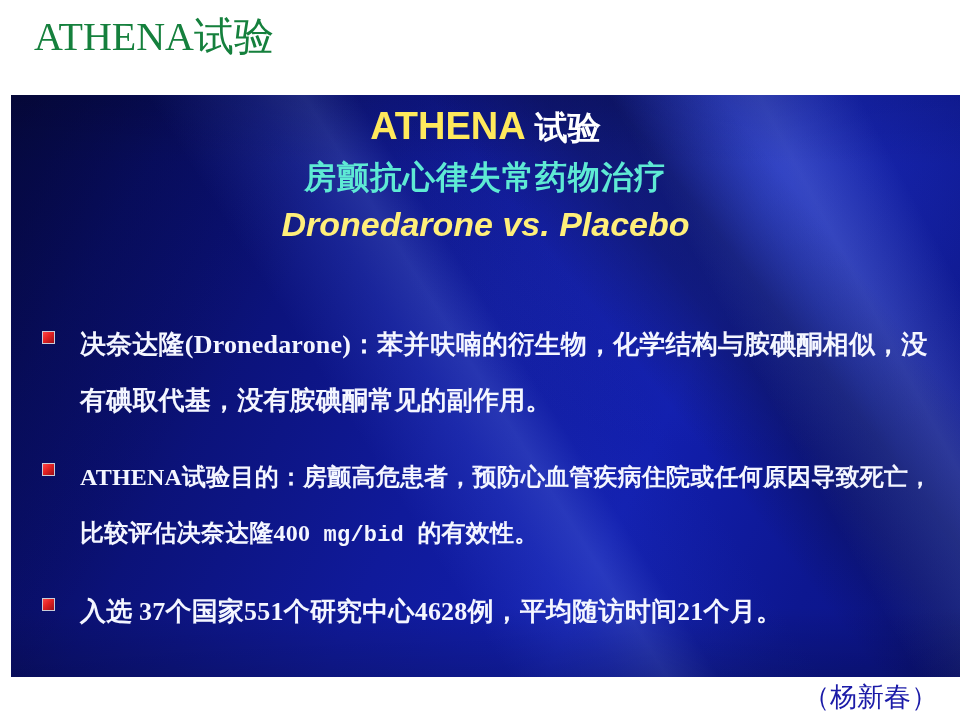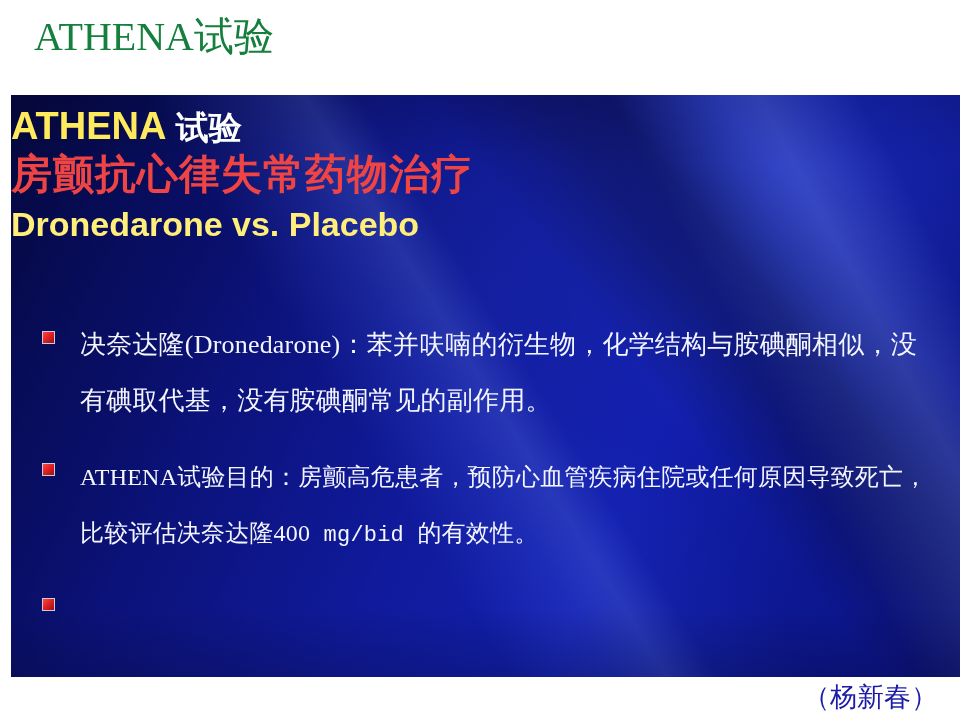--- a/index.html
+++ b/index.html
@@ -100,45 +100,47 @@
         rgba(0,0,0,0.00) 88%,
         rgba(0,0,0,0.18) 100%);
   }
 
   
   #slide-head {
     position: absolute;
     left: 0;
     right: 0;
     top: 6px;
+    text-align: center;
     z-index: 5;
   }
   .head-line1 {
     font-family: "Liberation Sans", "DejaVu Sans", sans-serif;
     font-size: 38px;
     line-height: 50px;
     font-weight: bold;
     white-space: nowrap;
   }
   .head-line1 .en { color: #ffe95c; }
   .head-line1 .cn { color: #ffffff; font-size: 33px; }
   .head-line2 {
-    font-family: Liberation Mono, monospace;
-    font-size: 41px;
+    font-family: Liberation Sans, sans-serif;
+    font-size: 32px;
     line-height: 48px;
     font-weight: bold;
-    color: #ef4444;
+    color: #5eead4;
     letter-spacing: 1px;
     white-space: nowrap;
   }
   .head-line3 {
     font-family: "Liberation Sans", "DejaVu Sans", sans-serif;
     font-size: 34px;
     line-height: 46px;
     font-weight: bold;
+    font-style: italic;
     color: #ffef7a;
     white-space: nowrap;
   }
 
   
   #bullets {
     position: absolute;
     left: 26px;
     right: 18px;
     top: 222px;
@@ -162,20 +164,21 @@
     border: 1px solid #c9ccd8;
     box-sizing: border-box;
   }
 
   .bullet-text {
     font-family: "Liberation Serif", "DejaVu Serif", serif;
     font-size: 26px;
     line-height: 56px;
     color: #f4f6ff;
     letter-spacing: 0.2px;
+    font-weight: bold;
   }
   .bullet-text.smaller { font-size: 24px; }
   .mono {
     font-family: "Liberation Mono", "DejaVu Sans Mono", monospace;
     font-size: 22px;
   }
 
   
   #credit {
     position: absolute;
@@ -219,18 +222,19 @@
       <span class="bullet-text">决奈达隆(Dronedarone)：苯并呋喃的衍生物，化学结构与胺碘酮相似，没有碘取代基，没有胺碘酮常见的副作用。</span>
     </div>
 
     <div class="bullet">
       <span class="bullet-marker"></span>
       <span class="bullet-text smaller"><span>ATHENA试验目的：房颤高危患者，预防心血管疾病住院或任何原因导致死亡，比较评估决奈达隆400</span><span class="mono"> mg/bid </span><span>的有效性。</span></span>
     </div>
 
     <div class="bullet">
       <span class="bullet-marker"></span>
+      <span class="bullet-text">入选 37个国家551个研究中心4628例，平均随访时间21个月。</span>
     </div>
 
   </div>
 </div>
 
 <div id="credit">（杨新春）</div>
 
 </body></html>

